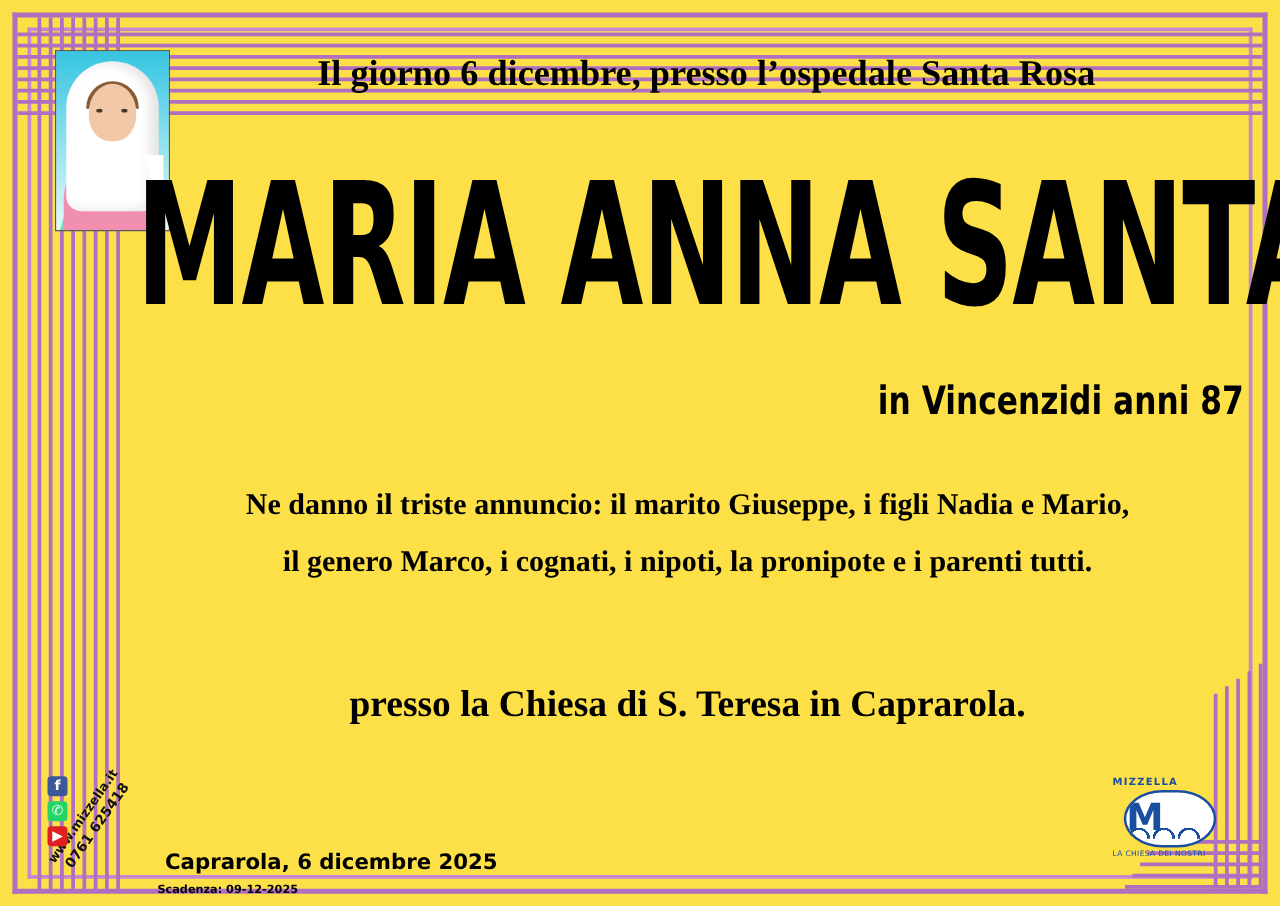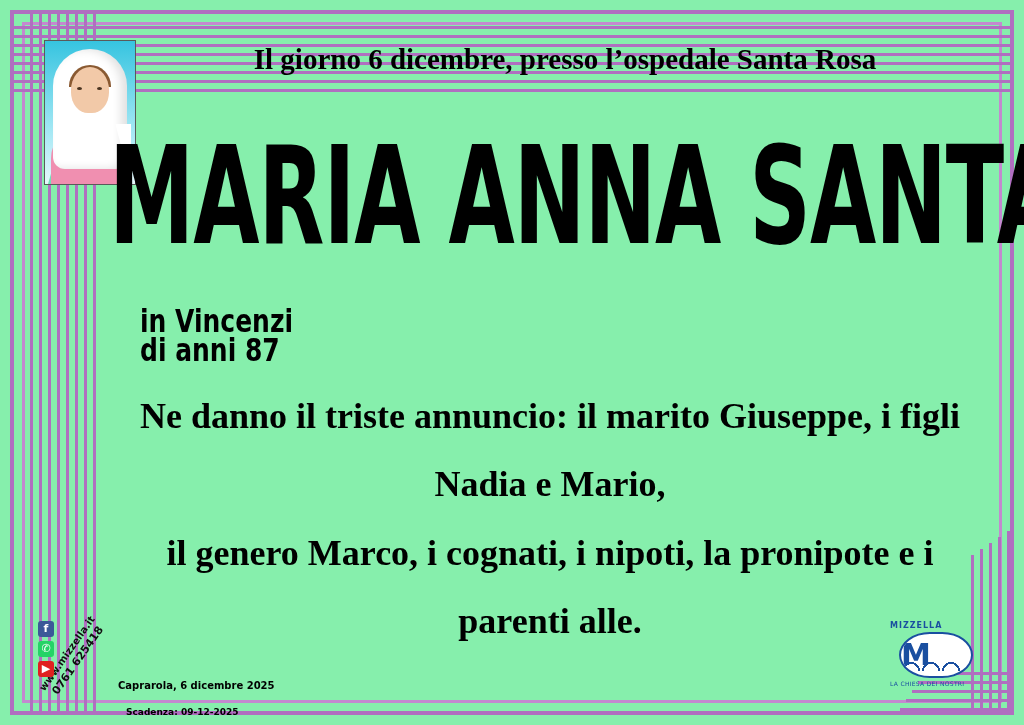--- a/index.html
+++ b/index.html
@@ -8,21 +8,21 @@
     height: 725px;
     background: #ffffff;
     font-family: "Liberation Serif", serif;
     overflow: hidden;
   }
 
   .poster {
     position: relative;
     width: 1024px;
     height: 725px;
-    background: #86efac;
+    background: #fde047;
   }
 
   
   .frame-line {
     position: absolute;
     background: #b06fc0;
   }
   .frame-outer-top    { left: 10px;  top: 10px;  width: 1004px; height: 4px; }
   .frame-outer-left   { left: 10px;  top: 10px;  width: 4px;   height: 705px; }
   .frame-outer-right  { left: 1010px;top: 10px;  width: 4px;   height: 705px; }
@@ -131,59 +131,58 @@
     color: #000;
     transform: scaleY(1.62) scaleX(1.02);
     transform-origin: center top;
     white-space: nowrap;
   }
 
   .surname-row {
     position: absolute;
     left: 140px; top: 310px; width: 855px;
     display: flex;
-    justify-content: center;
+    justify-content: flex-end;
     align-items: baseline;
     font-family: "DejaVu Sans", sans-serif;
     font-weight: bold;
     font-size: 25px;
     color: #000;
-    flex-direction: column;
   }
   .surname-row .left  { transform: scaleY(1.25); transform-origin: left bottom; }
   .surname-row .right { transform: scaleY(1.25); transform-origin: right bottom; }
 
   .announce {
     position: absolute;
     left: 110px; top: 382px; width: 880px;
     text-align: center;
     font-family: "Liberation Serif", serif;
     font-weight: bold;
-    font-size: 36px;
+    font-size: 24px;
     line-height: 1.9;
     color: #000;
   }
 
   .funeral {
     position: absolute;
     left: 110px; top: 535px; width: 880px;
     text-align: center;
     font-family: "Liberation Serif", serif;
     font-weight: bold;
     font-size: 30px;
     line-height: 1.9;
     color: #000;
   }
 
   .place-date {
     position: absolute;
-    left: 118px; top: 680px;
-    font-family: "DejaVu Sans", sans-serif;
-    font-weight: bold;
-    font-size: 10px;
+    left: 132px; top: 680px;
+    font-family: "DejaVu Sans", sans-serif;
+    font-weight: bold;
+    font-size: 17px;
     color: #000;
   }
   .deadline {
     position: absolute;
     left: 126px; top: 707px;
     font-family: "DejaVu Sans", sans-serif;
     font-weight: bold;
     font-size: 9px;
     color: #000;
   }
@@ -334,24 +333,25 @@
 
   <div class="name">MARIA ANNA SANTAQUILANI</div>
 
   <div class="surname-row">
     <div class="left">in Vincenzi</div>
     <div class="right">di anni 87</div>
   </div>
 
   <div class="announce">
     <div>Ne danno il triste annuncio: il marito Giuseppe, i figli Nadia e Mario,</div>
-    <div>il genero Marco, i cognati, i nipoti, la pronipote e i parenti alle.</div>
+    <div>il genero Marco, i cognati, i nipoti, la pronipote e i parenti tutti.</div>
   </div>
 
   <div class="funeral">
+    <div>presso la Chiesa di S. Teresa in Caprarola.</div>
   </div>
 
   <div class="place-date">Caprarola, 6 dicembre 2025</div>
   <div class="deadline">Scadenza: 09-12-2025</div>
 
   <div class="contact">
     <div class="vtext">0761 625418</div>
     <div class="vtext site">www.mizzella.it</div>
     <div class="social">
       <i class="fb">f</i>

